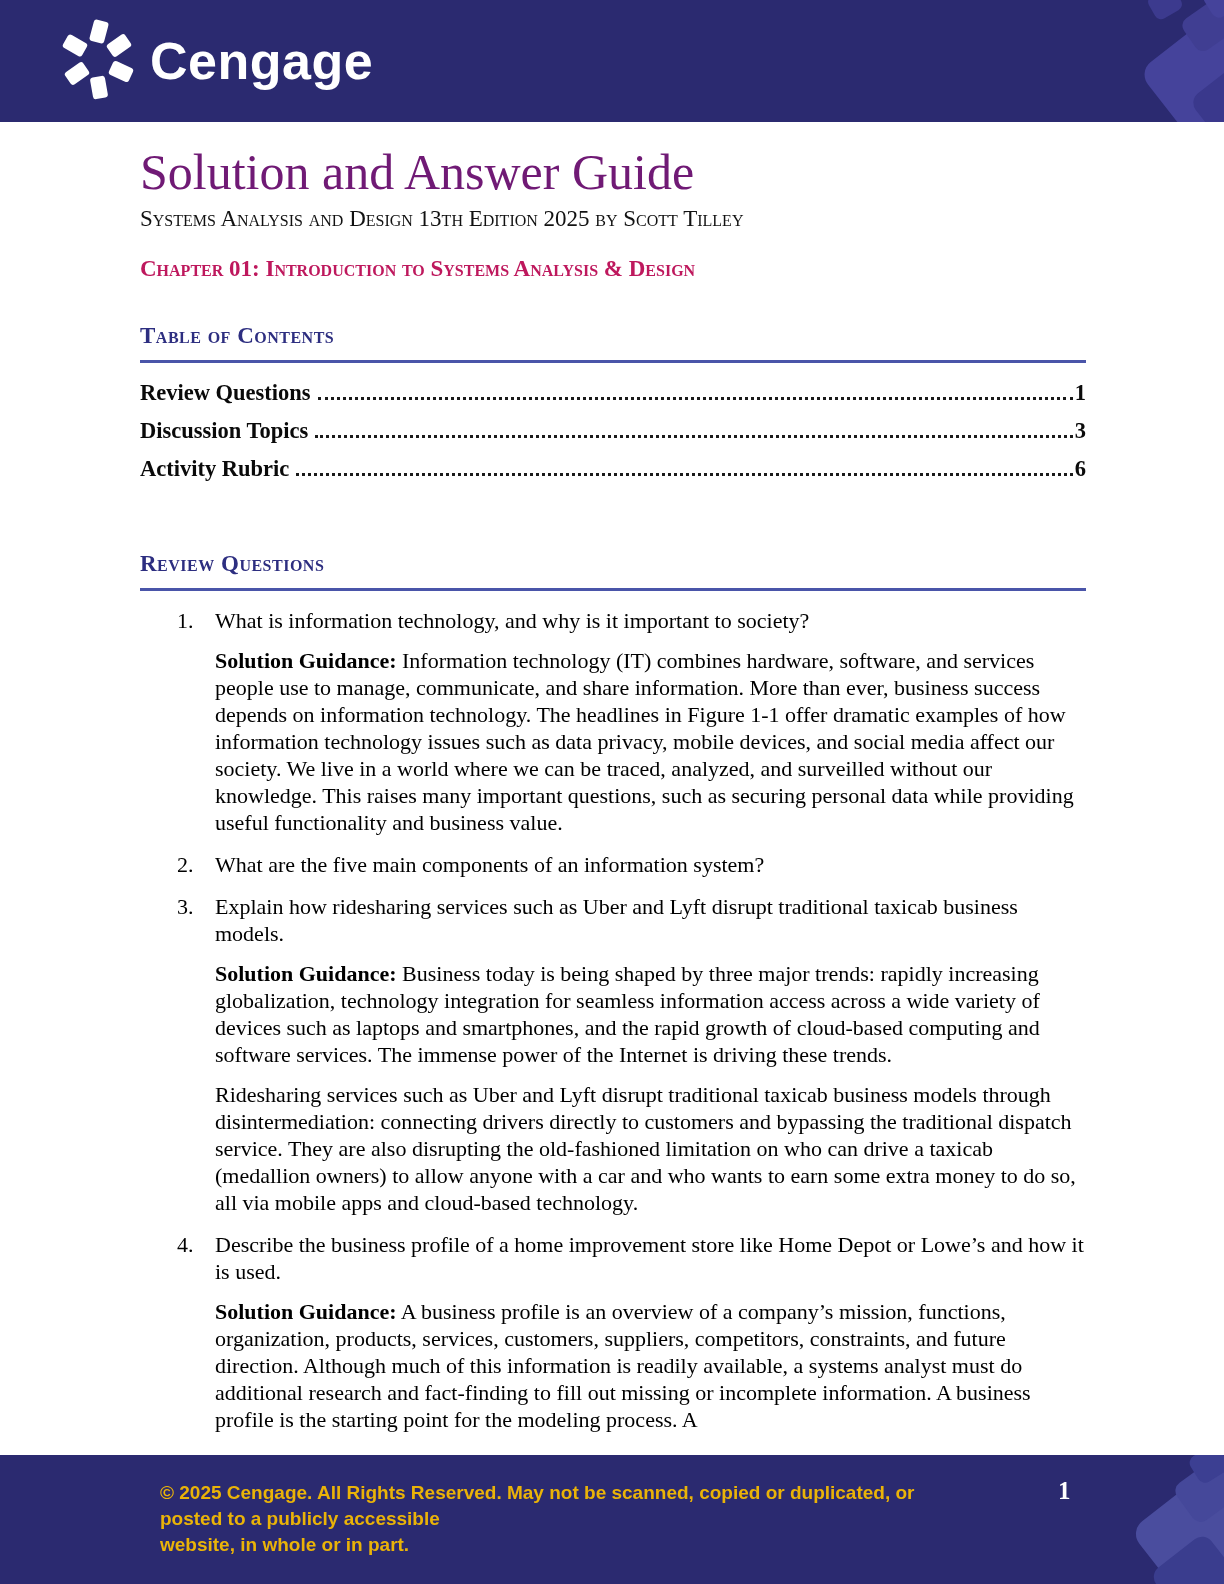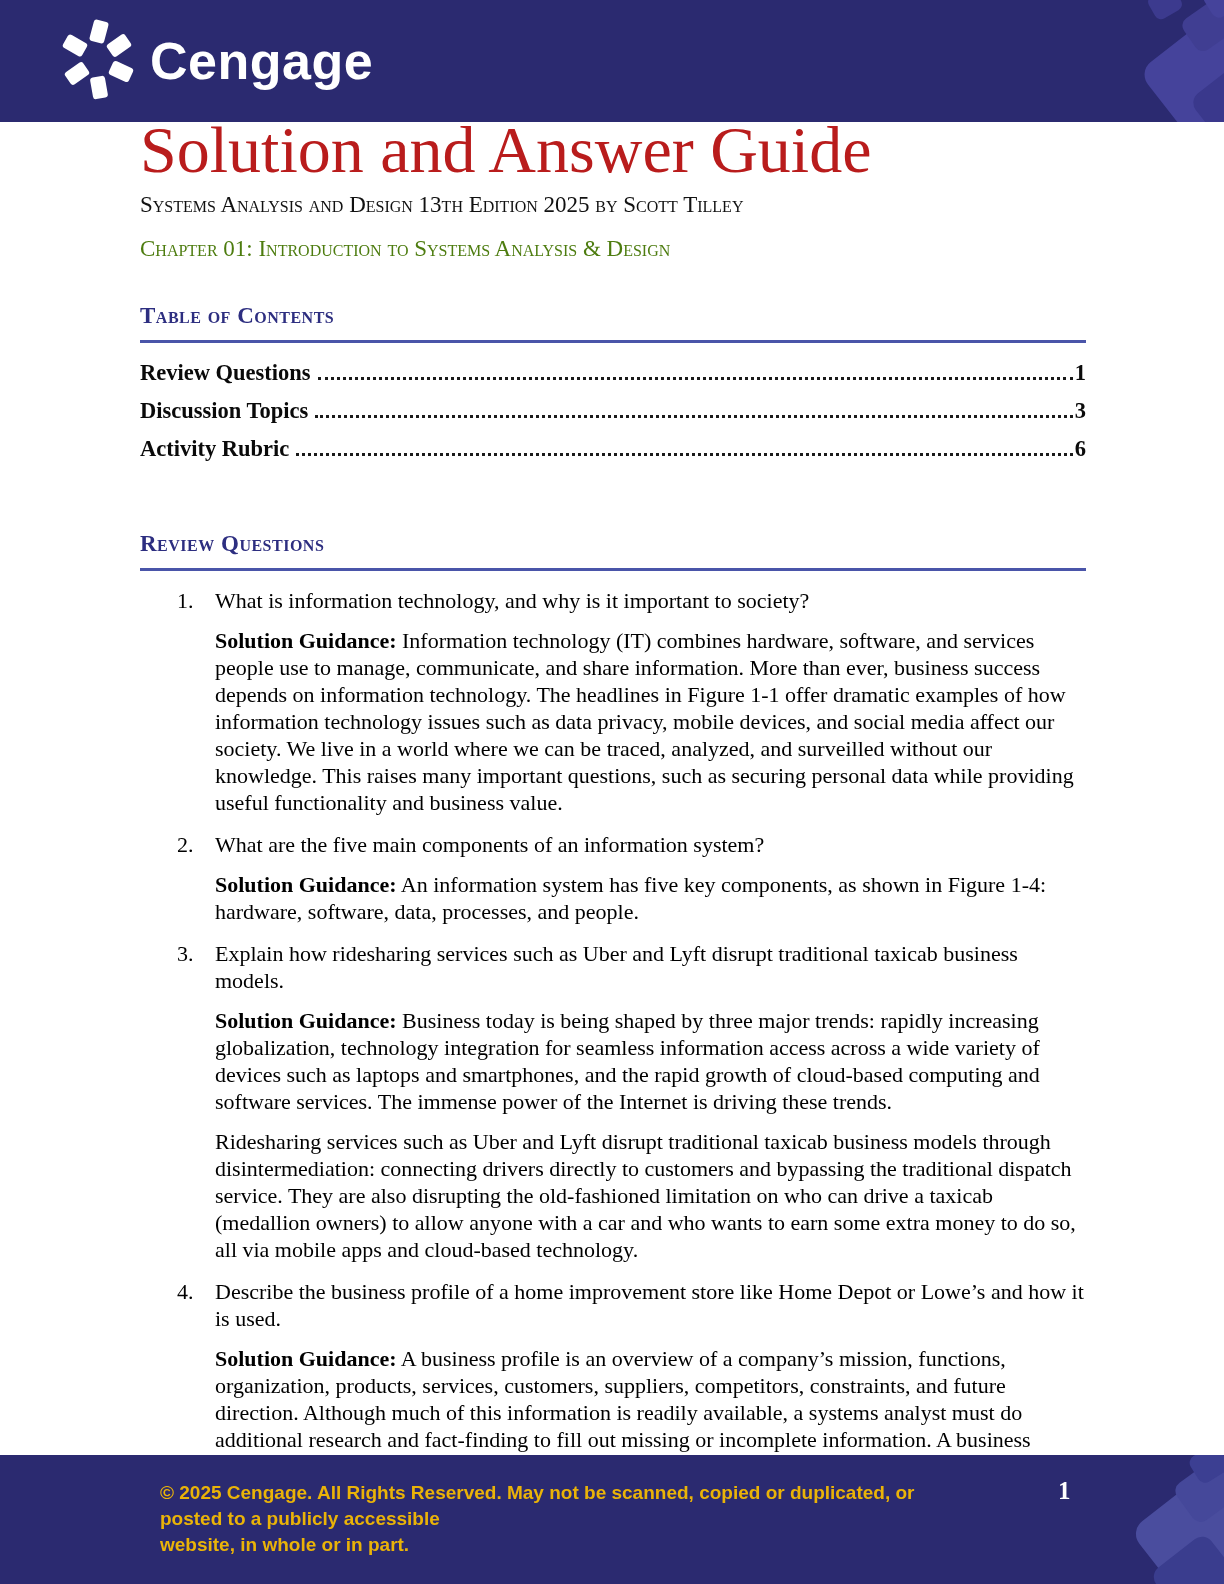--- a/index.html
+++ b/index.html
@@ -53,38 +53,39 @@
   }
 
   
   .content {
     position: absolute;
     left: 140px;
     top: 122px;
     width: 946px;
   }
   .doc-title {
-    font-size: 66px;
+    margin-top: 22px;
+    font-size: 50px;
     line-height: 56px;
-    color: #b91c1c;
+    color: #701a75;
   }
   .doc-subtitle {
-    margin-top: 12px;
+    margin-top: 4px;
     font-size: 23px;
     line-height: 30px;
     font-variant: small-caps;
     color: #111111;
   }
   .chapter {
-    margin-top: 15px;
+    margin-top: 21px;
     font-size: 23px;
     line-height: 28px;
-    font-weight: normal;
+    font-weight: bold;
     font-variant: small-caps;
-    color: #4d7c0f;
+    color: #be185d;
   }
 
   .section-heading {
     margin-top: 36px;
     font-size: 23px;
     line-height: 34px;
     font-weight: bold;
     font-variant: small-caps;
     letter-spacing: 0.5px;
     color: #2d2e80;
@@ -219,23 +220,20 @@
         <div class="answer">
           <span class="lead">Solution Guidance:</span><span> Information technology (IT) combines hardware, software, and services people use to manage, communicate, and share information. More than ever, business success depends on information technology. The headlines in Figure 1-1 offer dramatic examples of how information technology issues such as data privacy, mobile devices, and social media affect our society. We live in a world where we can be traced, analyzed, and surveilled without our knowledge. This raises many important questions, such as securing personal data while providing useful functionality and business value.</span>
         </div>
       </div>
 
       <div class="qa-item">
         <div class="q-row">
           <span class="q-num">2.</span>
           <span class="q-text">What are the five main components of an information system?</span>
         </div>
-        <div class="answer">
-          <span class="lead">Solution Guidance:</span><span> An information system has five key components, as shown in Figure 1-4: hardware, software, data, processes, and people.</span>
-        </div>
       </div>
 
       <div class="qa-item">
         <div class="q-row">
           <span class="q-num">3.</span>
           <span class="q-text">Explain how ridesharing services such as Uber and Lyft disrupt traditional taxicab business models.</span>
         </div>
         <div class="answer">
           <span class="lead">Solution Guidance:</span><span> Business today is being shaped by three major trends: rapidly increasing globalization, technology integration for seamless information access across a wide variety of devices such as laptops and smartphones, and the rapid growth of cloud-based computing and software services. The immense power of the Internet is driving these trends.</span>
         </div>

